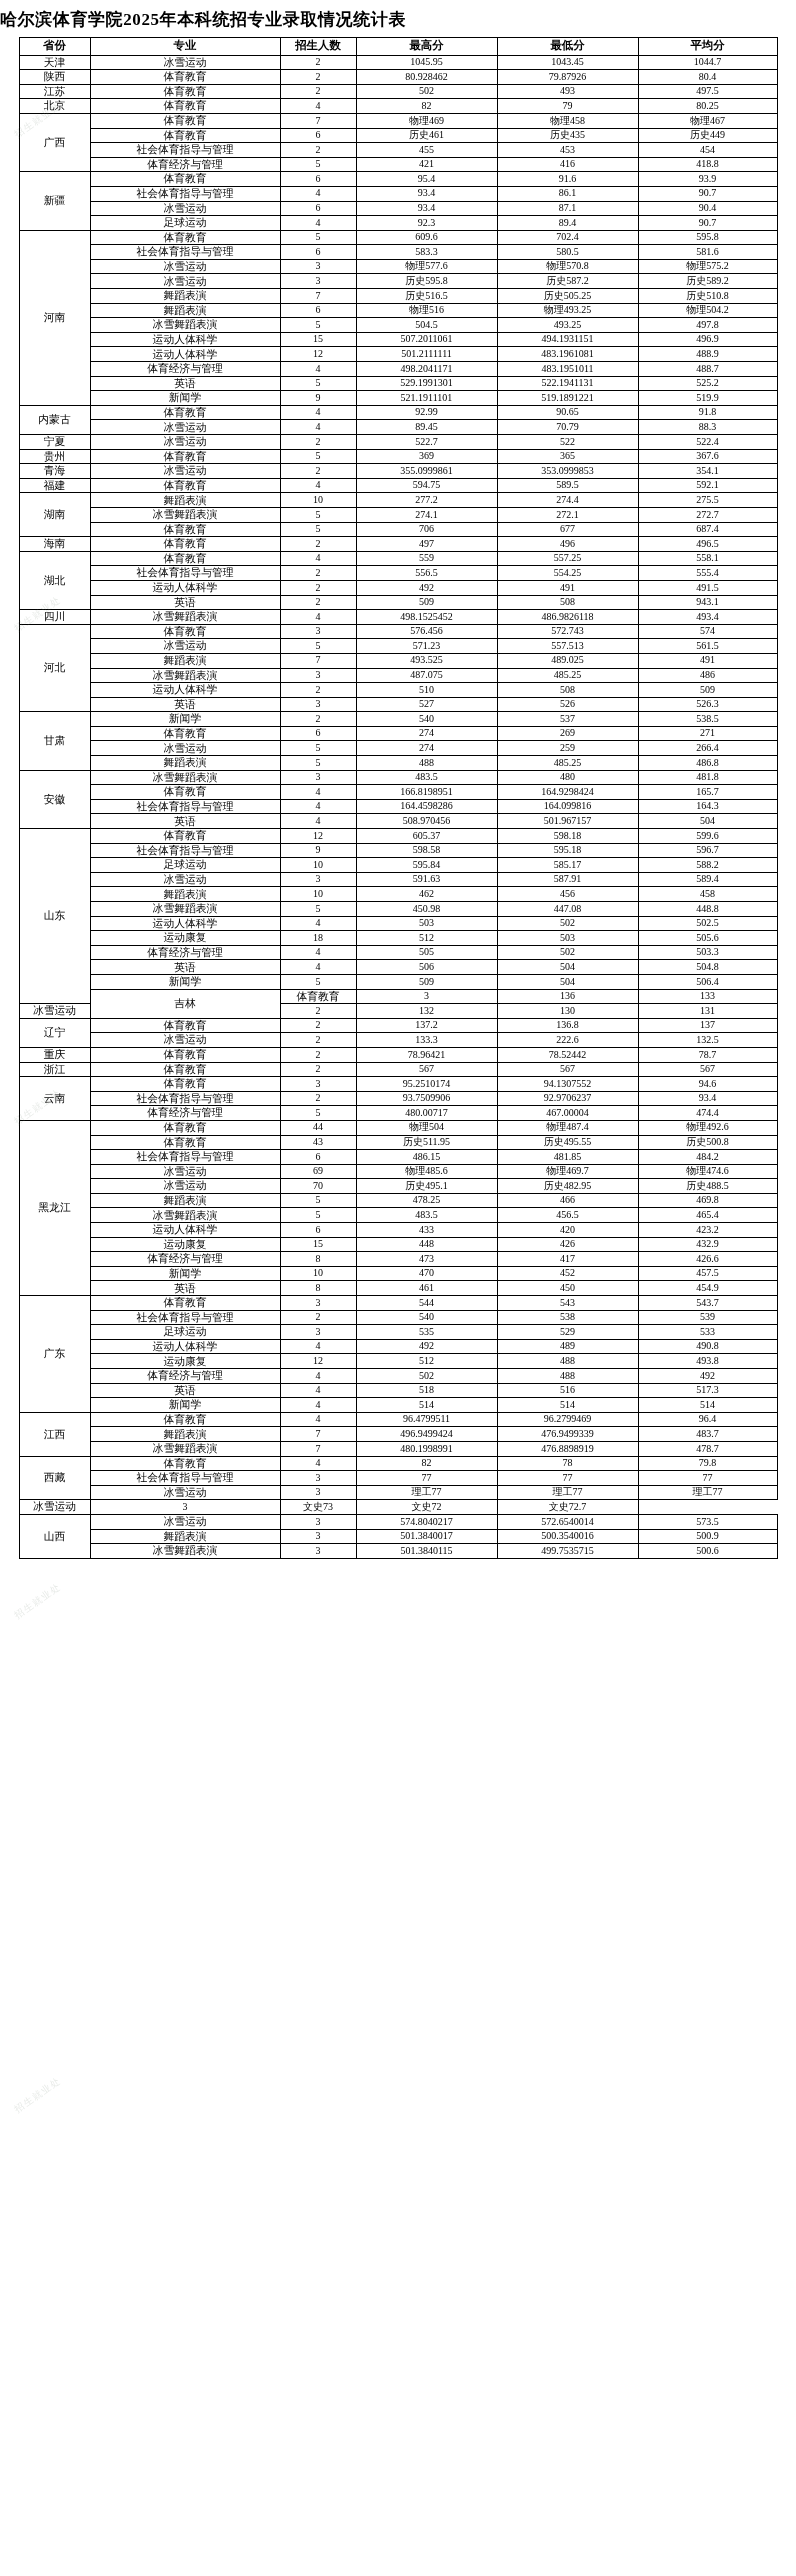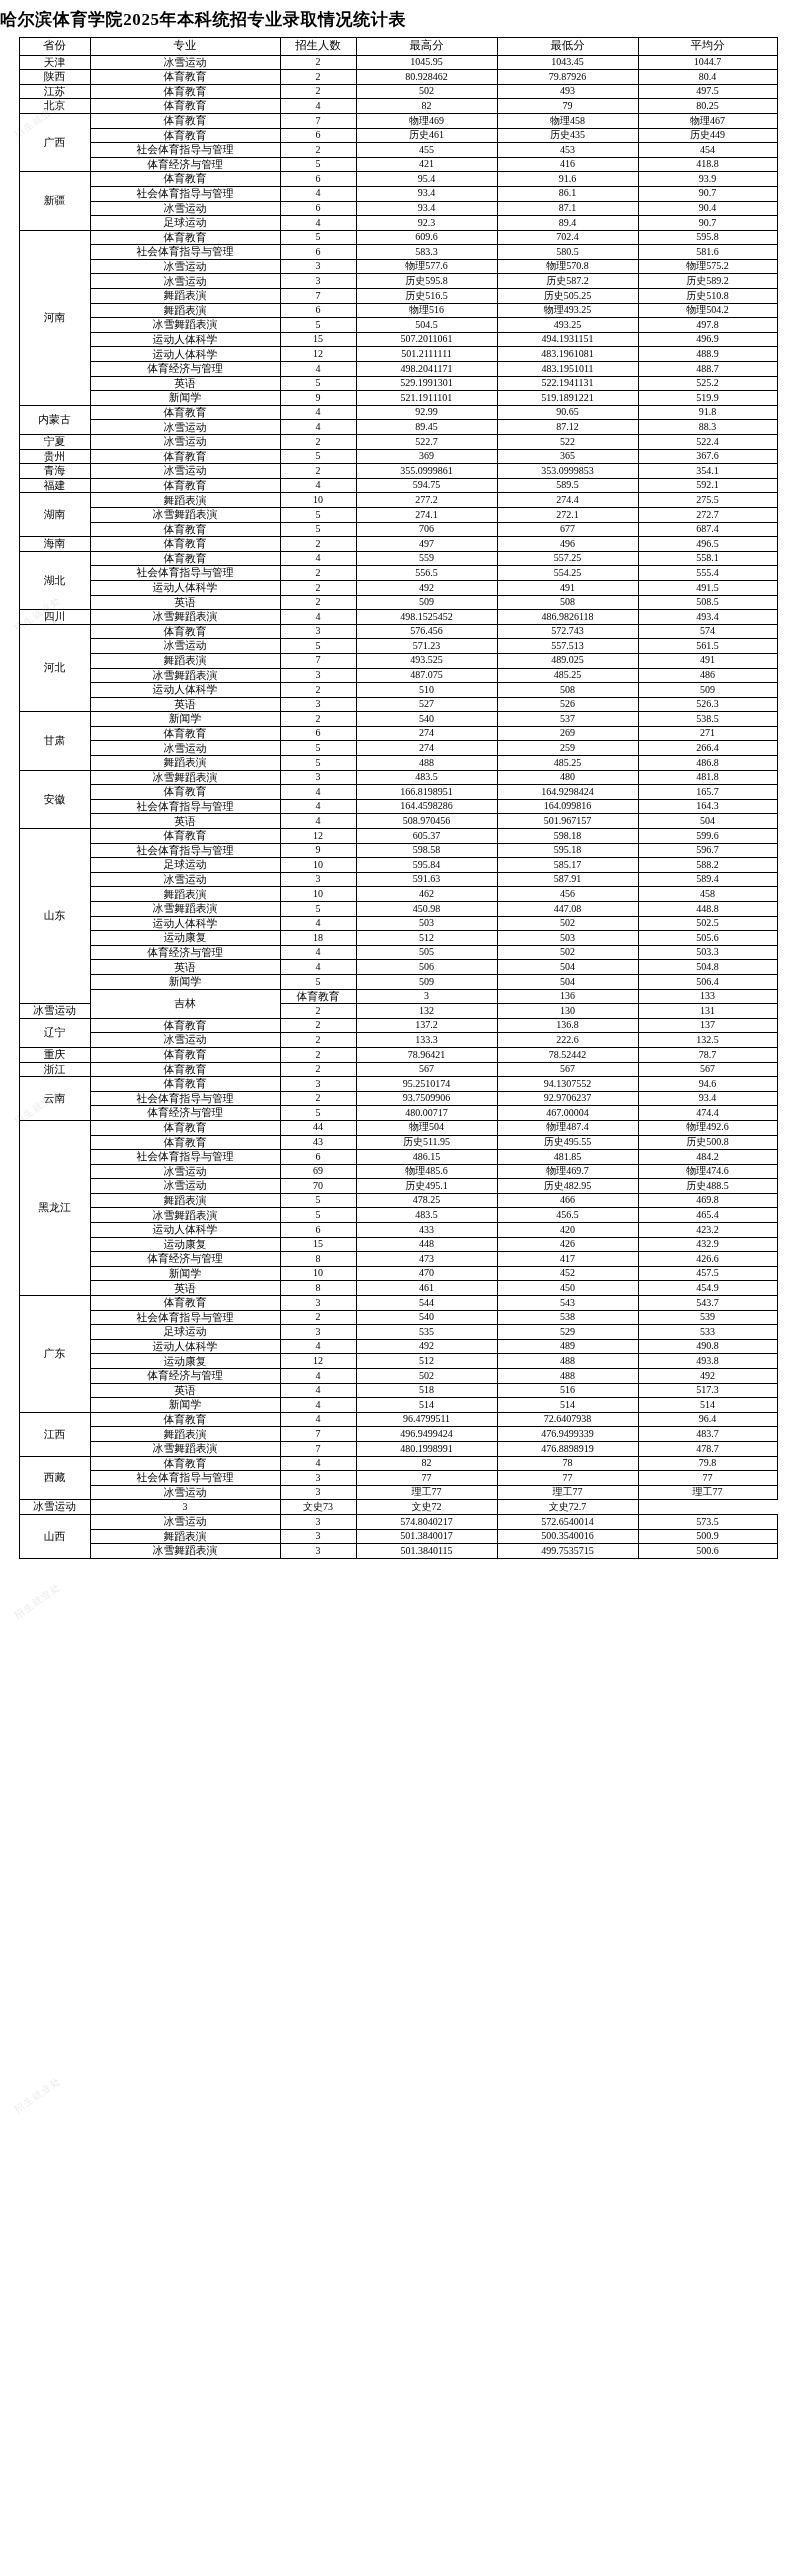--- a/index.html
+++ b/index.html
@@ -31,21 +31,21 @@
     vertical-align:middle;
     font-size:10.8px;
     line-height:1.05;
     padding:0.6px 1.3px;
     height:14.6px;
     box-sizing:border-box;
     overflow:hidden;
     white-space:nowrap;
   }
   thead th{
-    font-weight:normal;
+    font-weight:bold;
     font-size:11.4px;
     height:17.7px;
     background:#ffffff;
   }
   td.prov{font-size:10.8px;}
   td.major{font-size:10.8px;}
   td.num{font-size:10px;}
   td.score{font-size:10px;}
   
   .wm{
@@ -272,21 +272,21 @@
           <td class="major">体育教育</td>
           <td class="num">4</td>
           <td class="score">92.99</td>
           <td class="score">90.65</td>
           <td class="score">91.8</td>
         </tr>
         <tr>
           <td class="major">冰雪运动</td>
           <td class="num">4</td>
           <td class="score">89.45</td>
-          <td class="score">87.12</td>
+          <td class="score">70.79</td>
           <td class="score">88.3</td>
         </tr>
         <tr>
           <td class="prov">宁夏</td>
           <td class="major">冰雪运动</td>
           <td class="num">2</td>
           <td class="score">522.7</td>
           <td class="score">522</td>
           <td class="score">522.4</td>
         </tr>
@@ -364,21 +364,21 @@
           <td class="num">2</td>
           <td class="score">492</td>
           <td class="score">491</td>
           <td class="score">491.5</td>
         </tr>
         <tr>
           <td class="major">英语</td>
           <td class="num">2</td>
           <td class="score">509</td>
           <td class="score">508</td>
-          <td class="score">508.5</td>
+          <td class="score">943.1</td>
         </tr>
         <tr>
           <td class="prov">四川</td>
           <td class="major">冰雪舞蹈表演</td>
           <td class="num">4</td>
           <td class="score">498.1525452</td>
           <td class="score">486.9826118</td>
           <td class="score">493.4</td>
         </tr>
         <tr>
@@ -768,21 +768,21 @@
           <td class="num">4</td>
           <td class="score">514</td>
           <td class="score">514</td>
           <td class="score">514</td>
         </tr>
         <tr>
           <td class="prov" rowspan="3">江西</td>
           <td class="major">体育教育</td>
           <td class="num">4</td>
           <td class="score">96.4799511</td>
-          <td class="score">72.6407938</td>
+          <td class="score">96.2799469</td>
           <td class="score">96.4</td>
         </tr>
         <tr>
           <td class="major">舞蹈表演</td>
           <td class="num">7</td>
           <td class="score">496.9499424</td>
           <td class="score">476.9499339</td>
           <td class="score">483.7</td>
         </tr>
         <tr>

